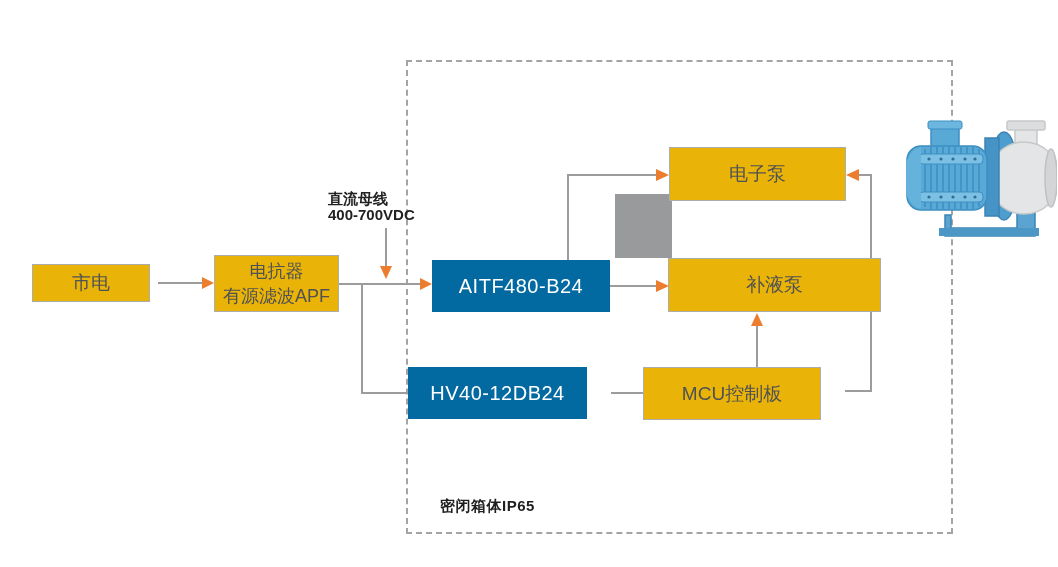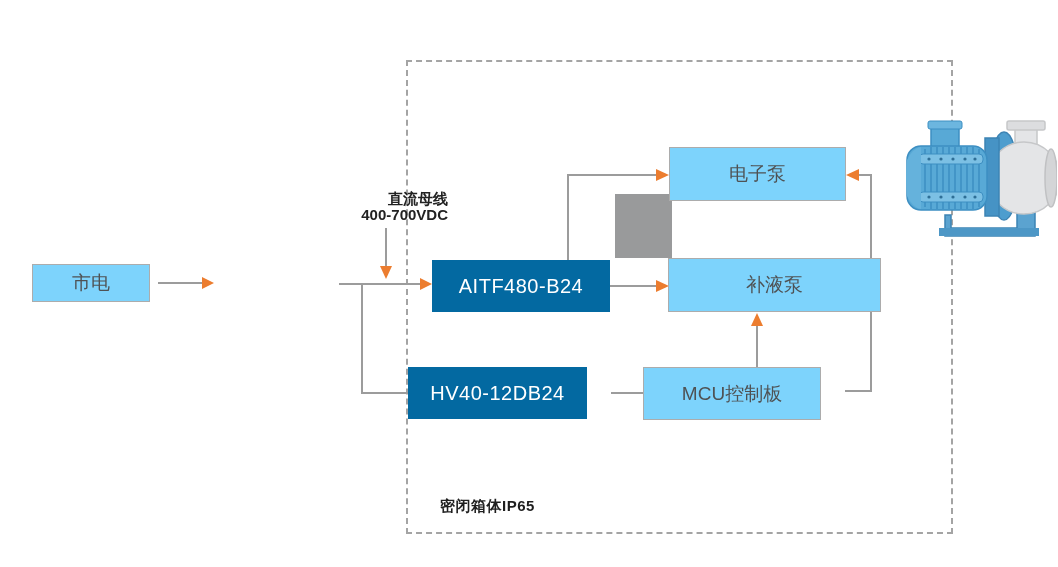--- a/index.html
+++ b/index.html
@@ -14,21 +14,21 @@
     position:absolute;left:440px;top:497px;
     font-size:15px;font-weight:bold;color:#1f1f1f;letter-spacing:0.5px;
   }
 
   .node{
     position:absolute;display:flex;flex-direction:column;
     align-items:center;justify-content:center;text-align:center;
     box-sizing:border-box;
   }
   .node.light{
-    background:#7dd3fc;border:1.5px solid #acacac;
+    background:#eab308;border:1.5px solid #acacac;
     color:#4f5254;font-size:19px;
   }
   .node.orange{
     background:#0369a1;border:none;color:#ffffff;
     font-size:20px;letter-spacing:0.5px;
   }
   .node .l2{font-size:18px;line-height:25px;}
 
   #node-mains{left:32px;top:264px;width:118px;height:38px;}
   #node-reactor{left:214px;top:255px;width:125px;height:57px;}
@@ -38,21 +38,21 @@
   #node-fpump{left:668px;top:258px;width:213px;height:54px;}
   #node-mcu{left:643px;top:367px;width:178px;height:53px;}
 
   .gray-block{
     position:absolute;left:615px;top:194px;width:57px;height:64px;
     background:#999a9b;
   }
 
   .dcbus-label{
     position:absolute;left:328px;top:191px;width:120px;
-    text-align:right;color:#222222;font-weight:bold;line-height:16px;
+    text-align:left;color:#222222;font-weight:bold;line-height:16px;
   }
   .dcbus-label .t1{font-size:15px;}
   .dcbus-label .t2{font-size:15px;}
 
   svg.wires{position:absolute;left:0;top:0;pointer-events:none;}
 
   .pump{position:absolute;left:903px;top:116px;width:154px;height:126px;}
 </style>
 </head>
 <body>
@@ -92,20 +92,24 @@
       <polygon points="859,169 859,181 846,175"></polygon>
     </g>
   </svg>
 
   <div class="gray-block"></div>
 
   <div class="node light" id="node-mains">
     <span>市电</span>
   </div>
 
+  <div class="node light" id="node-reactor">
+    <span class="l2">电抗器</span>
+    <span class="l2">有源滤波APF</span>
+  </div>
 
   <div class="node orange" id="node-aitf">
     <span>AITF480-B24</span>
   </div>
 
   <div class="node orange" id="node-hv40">
     <span>HV40-12DB24</span>
   </div>
 
   <div class="node light" id="node-epump">

